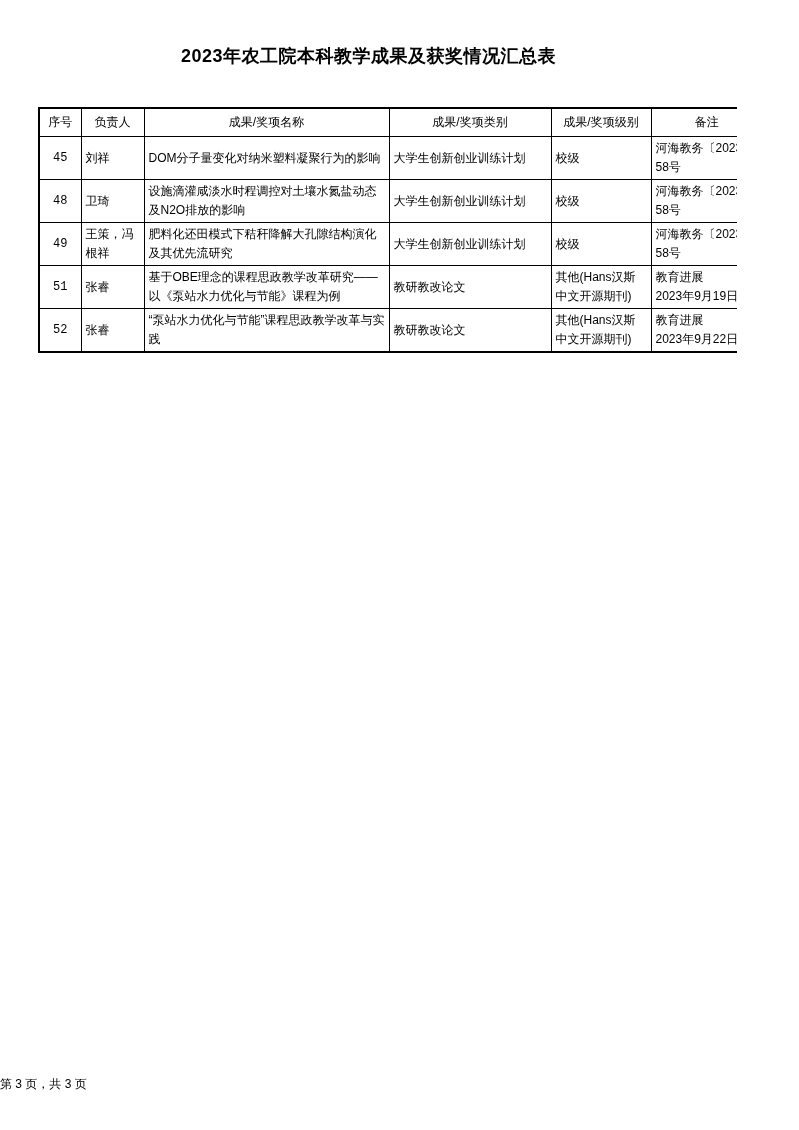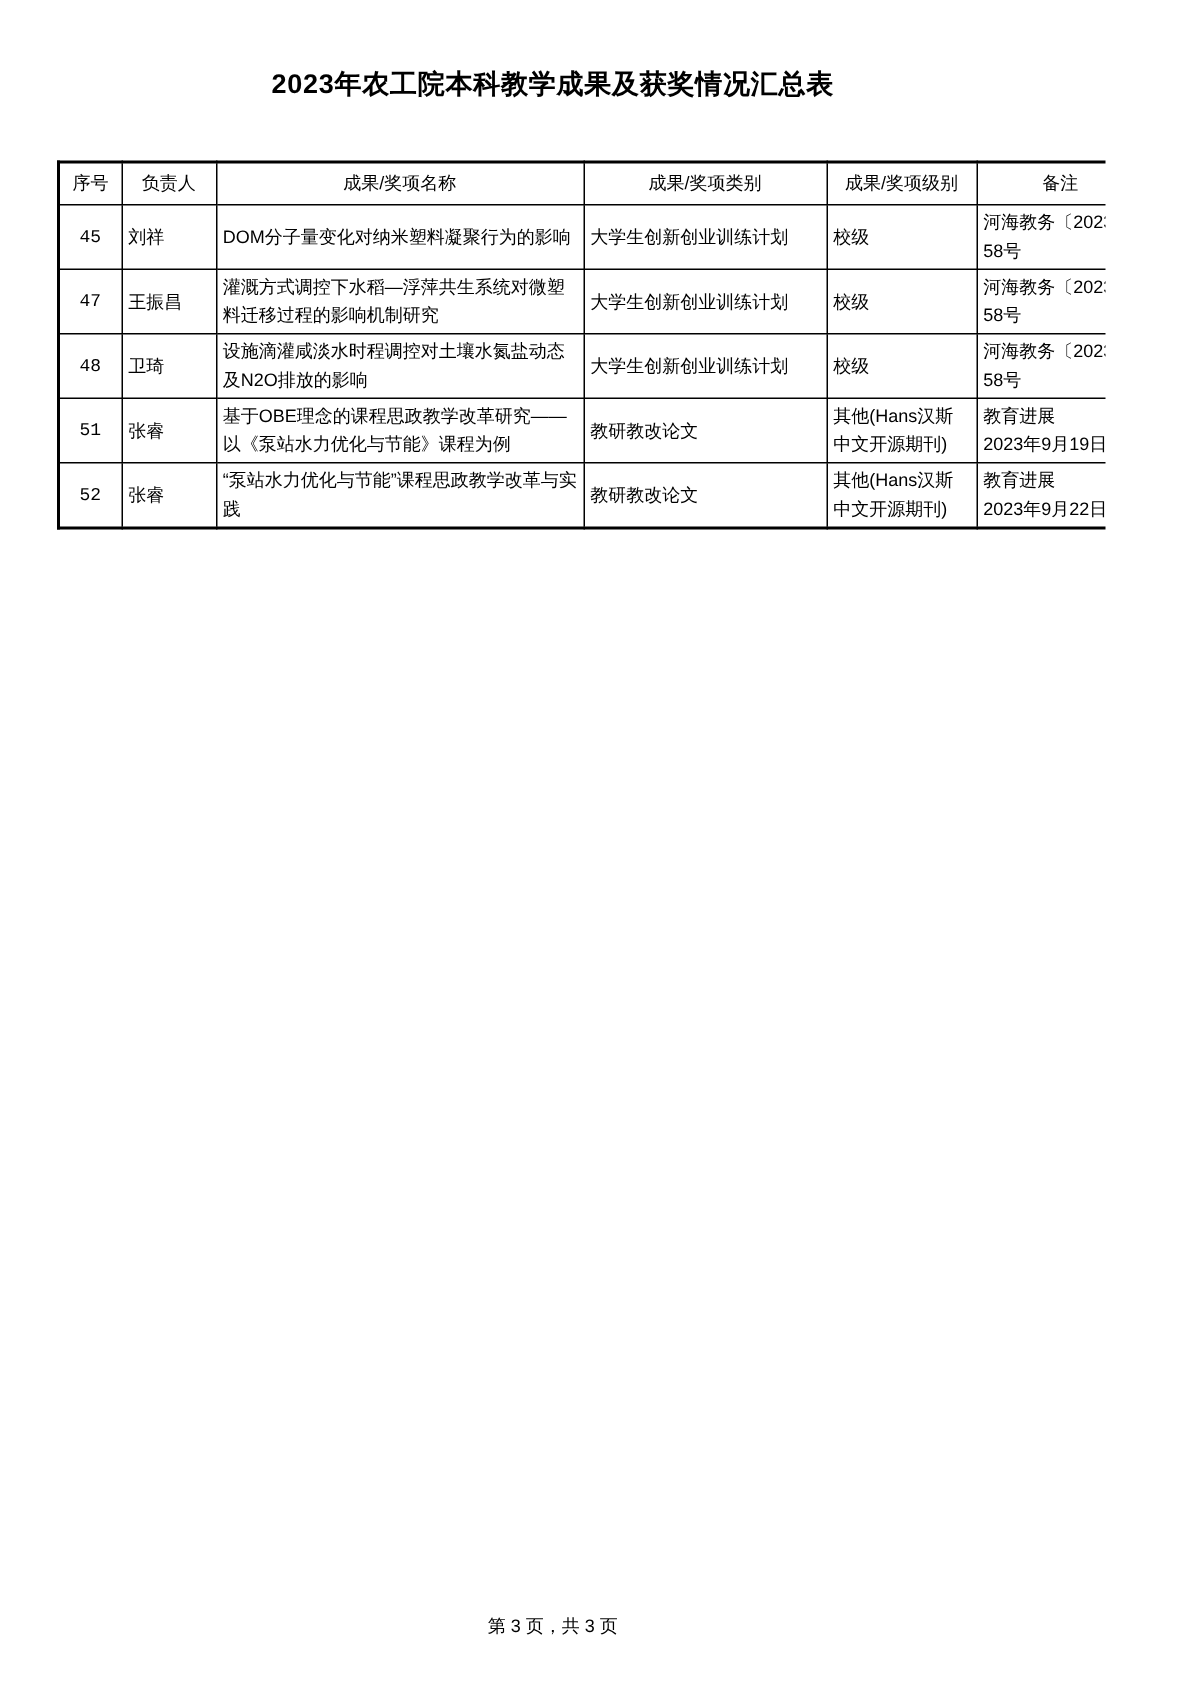--- a/index.html
+++ b/index.html
@@ -65,21 +65,20 @@
   }
   td.c-level, td.c-person {
     word-break: break-all;
     margin-left: 29px;
   }
   .page-footer {
     position: absolute;
     top: 1076px;
     left: 0;
     width: 100%;
-    text-align: center;
     font-size: 12px;
   }
 </style>
 </head>
 <body>
 
 <div class="page">
 
   <div class="doc-title">2023年农工院本科教学成果及获奖情况汇总表</div>
 
@@ -105,31 +104,31 @@
     <tbody>
         <tr>
       <td class="c-no">45</td>
       <td class="c-person">刘祥</td>
       <td class="c-name">DOM分子量变化对纳米塑料凝聚行为的影响</td>
       <td class="c-category">大学生创新创业训练计划</td>
       <td class="c-level">校级</td>
       <td class="c-remark">河海教务〔2023〕58号</td>
     </tr>
         <tr>
-      <td class="c-no">47</td>
-      <td class="c-person">王振昌</td>
-      <td class="c-name">灌溉方式调控下水稻—浮萍共生系统对微塑料迁移过程的影响机制研究</td>
+      <td class="c-no">48</td>
+      <td class="c-person">卫琦</td>
+      <td class="c-name">设施滴灌咸淡水时程调控对土壤水氮盐动态及N2O排放的影响</td>
       <td class="c-category">大学生创新创业训练计划</td>
       <td class="c-level">校级</td>
       <td class="c-remark">河海教务〔2023〕58号</td>
     </tr>
         <tr>
-      <td class="c-no">48</td>
-      <td class="c-person">卫琦</td>
-      <td class="c-name">设施滴灌咸淡水时程调控对土壤水氮盐动态及N2O排放的影响</td>
+      <td class="c-no">49</td>
+      <td class="c-person">王策，冯根祥</td>
+      <td class="c-name">肥料化还田模式下秸秆降解大孔隙结构演化及其优先流研究</td>
       <td class="c-category">大学生创新创业训练计划</td>
       <td class="c-level">校级</td>
       <td class="c-remark">河海教务〔2023〕58号</td>
     </tr>
         <tr>
       <td class="c-no">51</td>
       <td class="c-person">张睿</td>
       <td class="c-name">基于OBE理念的课程思政教学改革研究——以《泵站水力优化与节能》课程为例</td>
       <td class="c-category">教研教改论文</td>
       <td class="c-level">其他(Hans汉斯中文开源期刊)</td>

